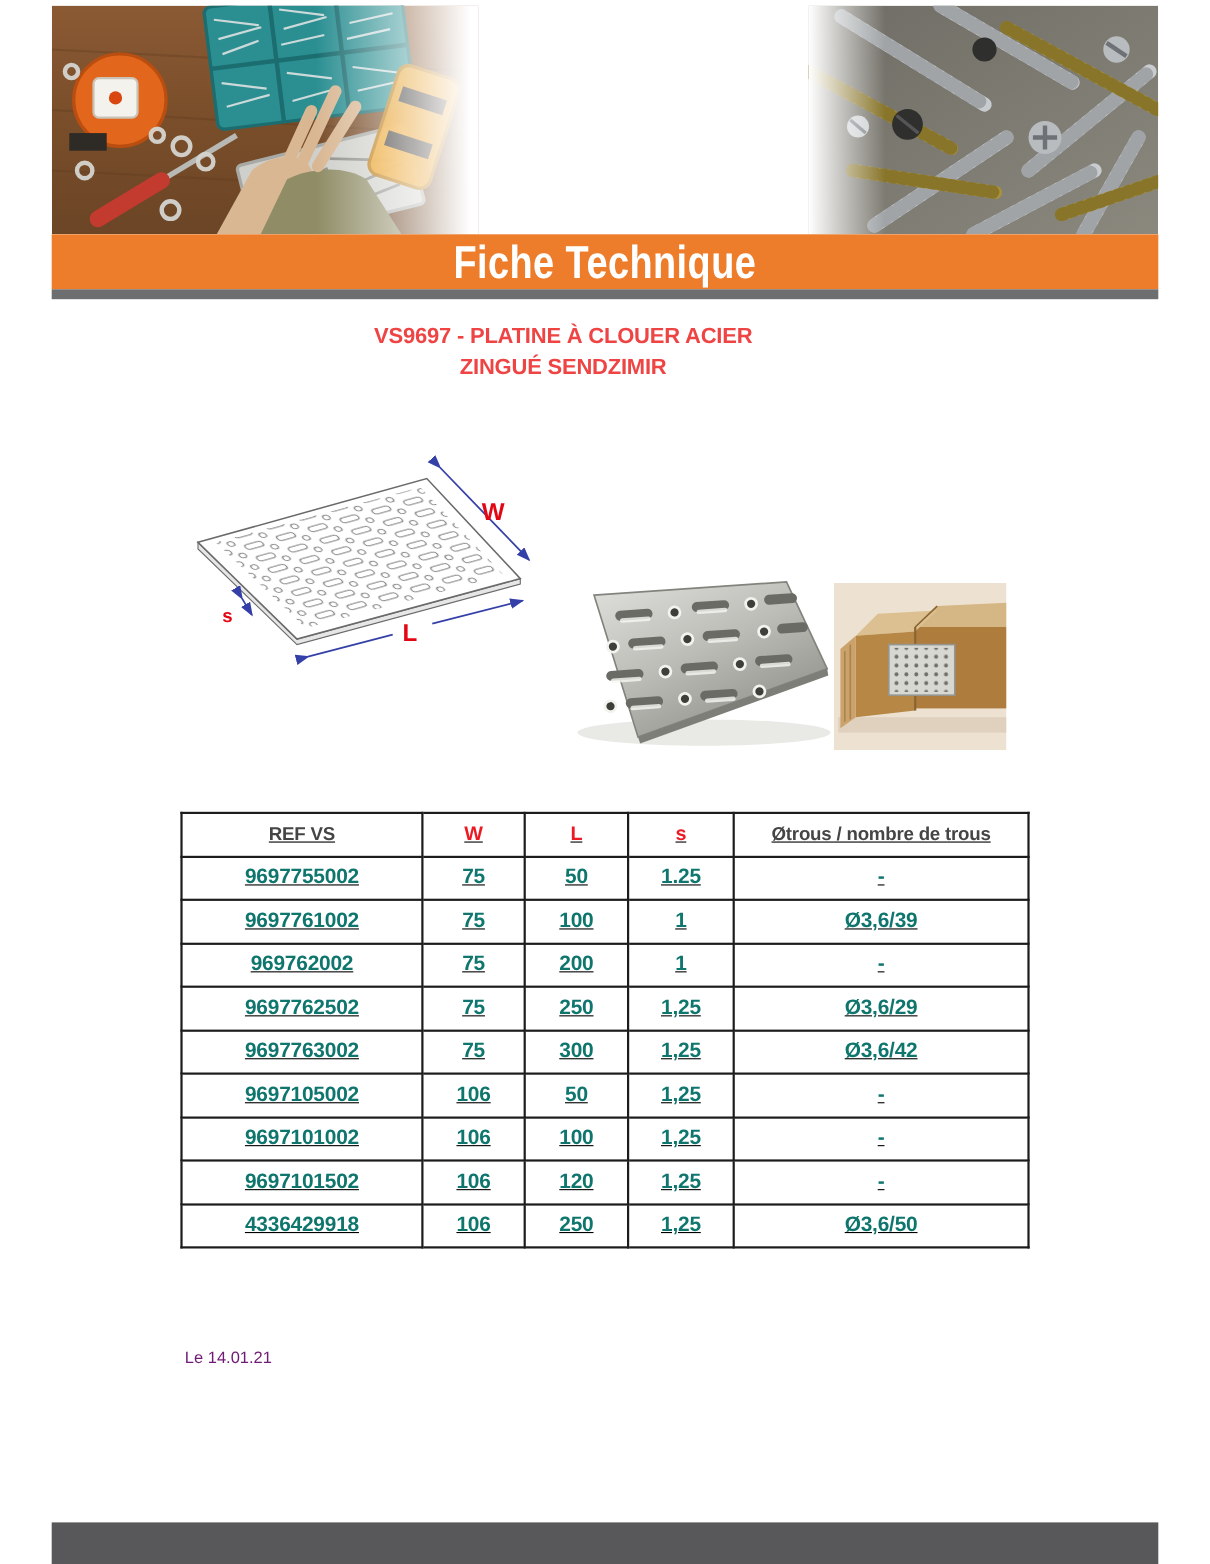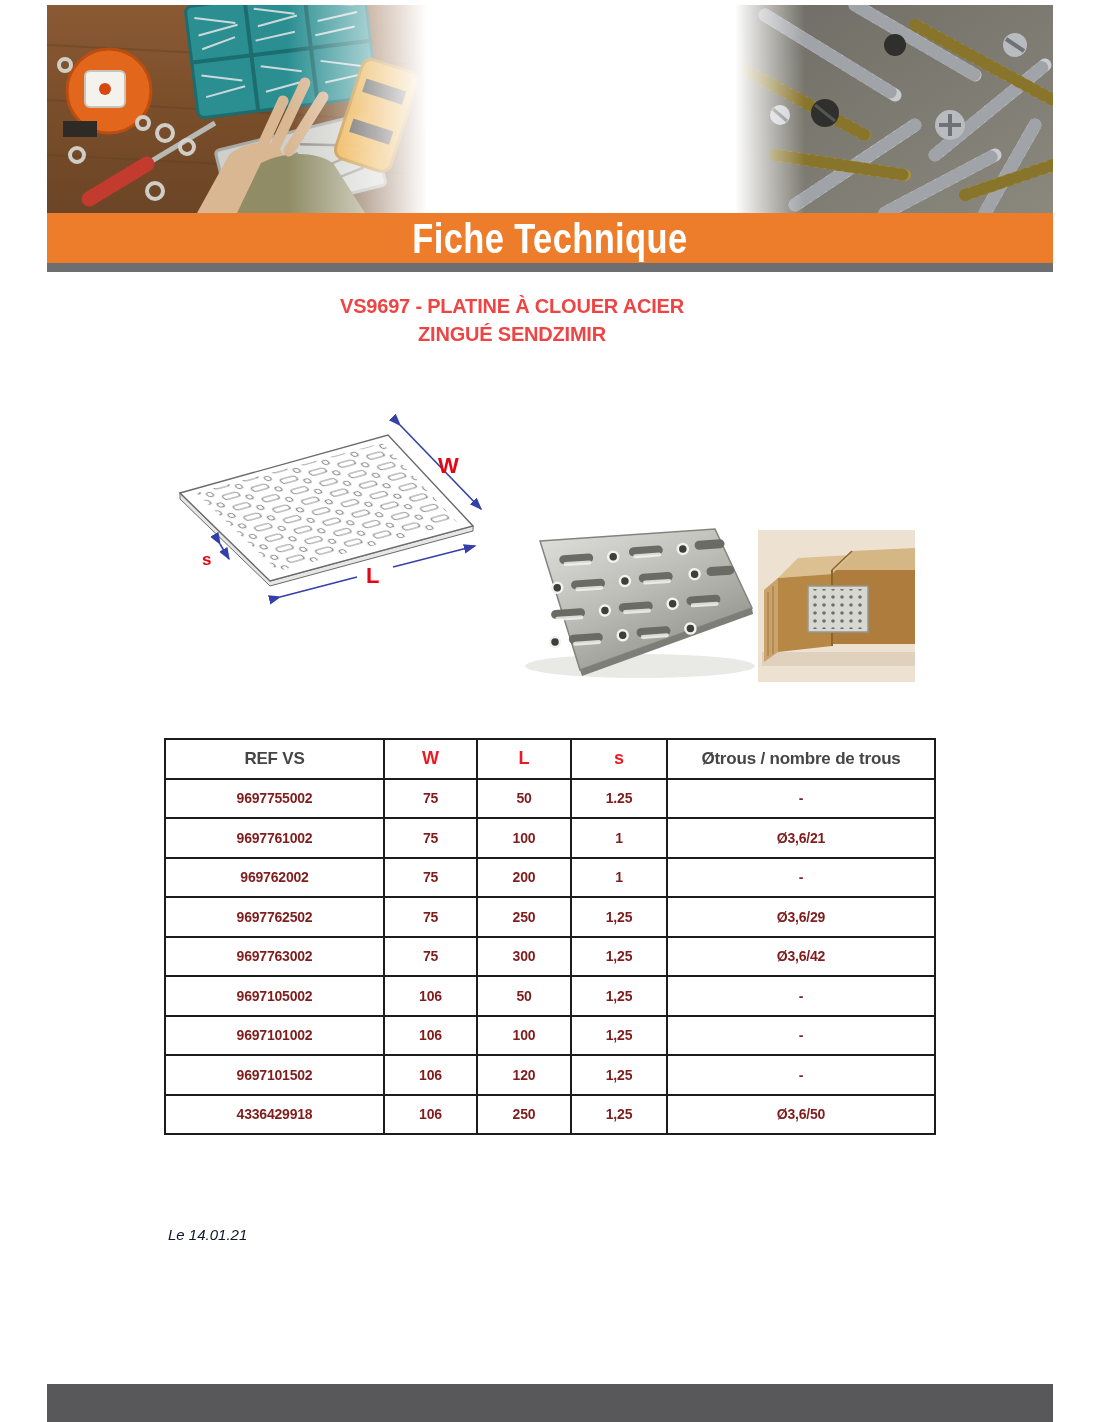--- a/index.html
+++ b/index.html
@@ -87,36 +87,37 @@
   .iso-drawing { position: absolute; left: 150px; top: 413px; }
   .plate-photo { position: absolute; left: 500px; top: 516px; }
   .app-illustration { position: absolute; left: 758px; top: 530px; }
 
   
   .spec-table-wrap { position: absolute; left: 164px; top: 738px; }
   table.spec {
     border-collapse: collapse;
     table-layout: fixed;
     width: 770px;
+    text-decoration: underline;
   }
   table.spec td {
     border: 2px solid #1c1c1c;
     height: 39.5px;
     text-align: center; vertical-align: middle;
-    font-size: 14px; font-weight: bold;
-    color: #7f1d1d;
+    font-size: 19px; font-weight: bold;
+    color: #0f766e;
     letter-spacing: -0.2px;
   }
   table.spec td.hdr-dark { color: #454545; font-size: 17px; }
   table.spec td.hdr-red { color: #EC1B23; font-size: 18px; }
 
   
   .date-label {
     position: absolute; left: 168px; top: 1226px;
-    font-size: 15px; font-style: italic; color: #0f172a;
+    font-size: 15px; color: #701a75;
   }
   .footer-bar {
     position: absolute; left: 47px; top: 1384px;
     width: 1006px; height: 38px;
     background: #58585A;
   }
 </style>
 </head>
 <body>
 
@@ -408,21 +409,21 @@
         <td>75</td>
         <td>50</td>
         <td>1.25</td>
         <td>-</td>
       </tr>
       <tr>
         <td>9697761002</td>
         <td>75</td>
         <td>100</td>
         <td>1</td>
-        <td>Ø3,6/21</td>
+        <td>Ø3,6/39</td>
       </tr>
       <tr>
         <td>969762002</td>
         <td>75</td>
         <td>200</td>
         <td>1</td>
         <td>-</td>
       </tr>
       <tr>
         <td>9697762502</td>

